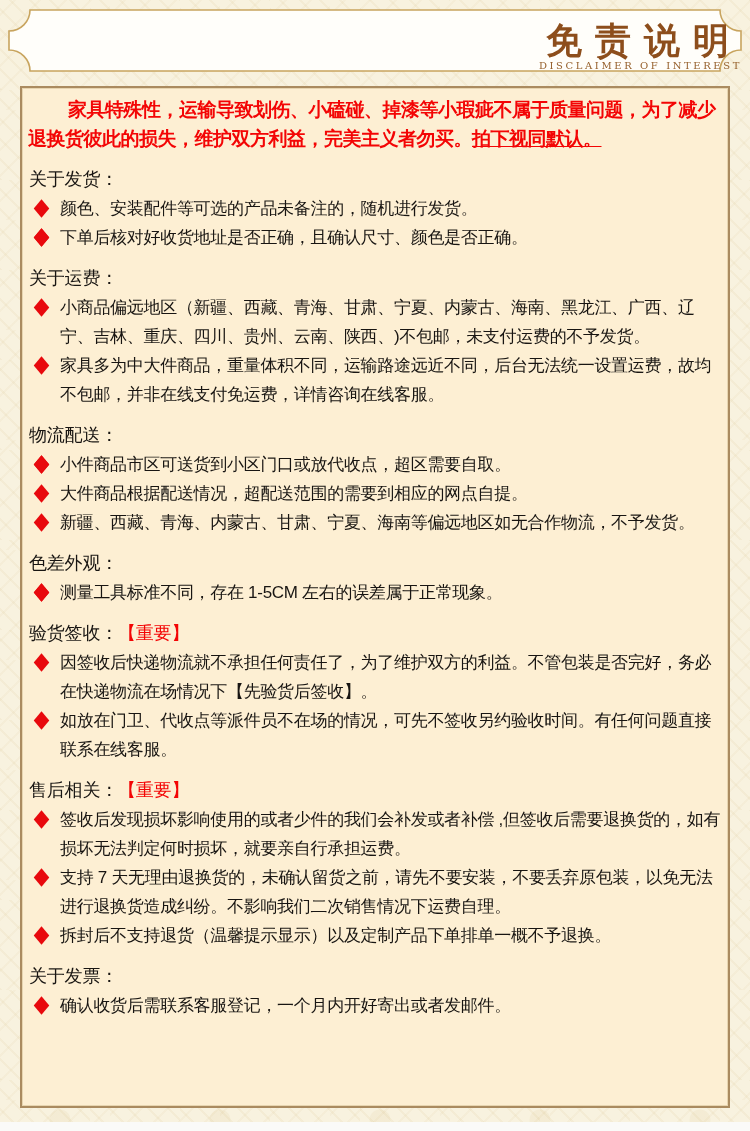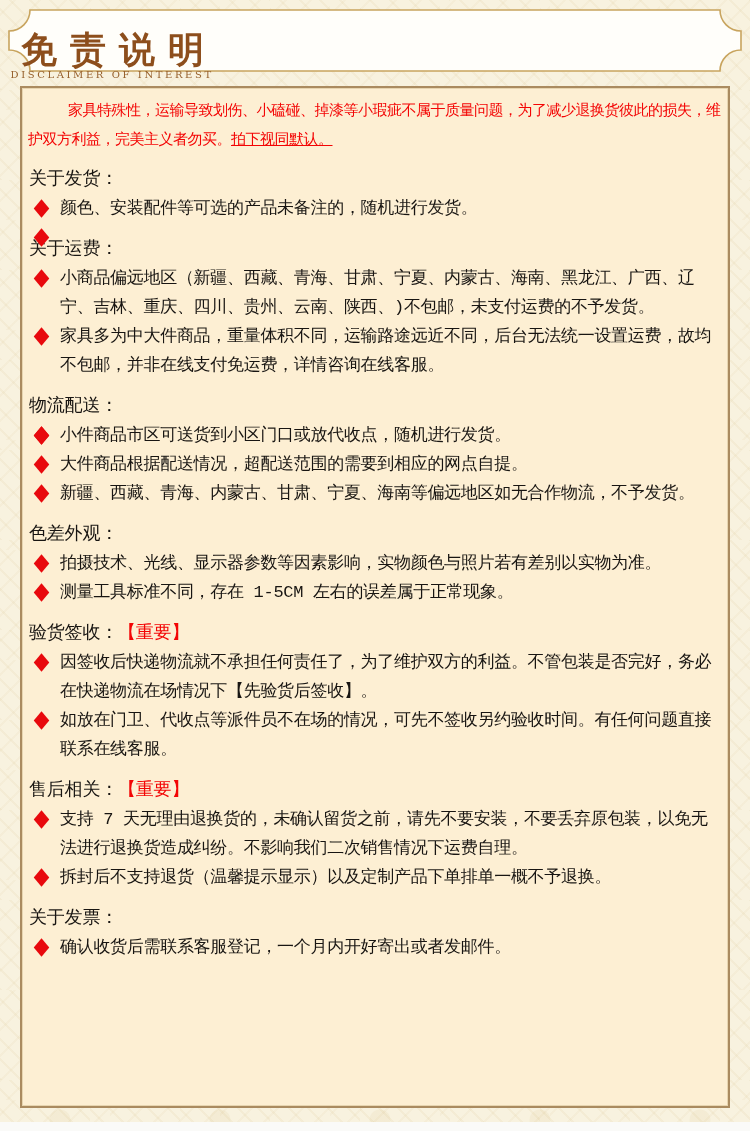--- a/index.html
+++ b/index.html
@@ -11,21 +11,21 @@
       repeating-linear-gradient(45deg, rgba(205,181,118,0.10) 0 2px, transparent 2px 14px),
       repeating-linear-gradient(-45deg, rgba(205,181,118,0.08) 0 2px, transparent 2px 18px),
       radial-gradient(circle at 60px 40px, rgba(205,181,118,0.10) 0 10px, transparent 11px);
     background-size: 90px 90px, 110px 110px, 160px 120px;
   }
   .bottom-strip { position:absolute; left:0; right:0; bottom:0; height:9px; background:#fafaf8; }
 
   
   .plaque { position:absolute; left:8px; top:9px; width:734px; height:63px; }
   .plaque svg { position:absolute; left:0; top:0; }
-  .plaque-text { position:relative; text-align:left; padding-top:21px; }
+  .plaque-text { position:relative; text-align:right; padding-top:12px; }
   .plaque-title {
     font-family:"DejaVu Serif","Liberation Serif",serif;
     font-weight:bold; font-size:36px; line-height:38px;
     color:#8d4e1c; letter-spacing:13px; text-indent:13px;
   }
   .plaque-sub {
     font-family:"DejaVu Serif","Liberation Serif",serif;
     font-size:10px; line-height:13px; color:#96602c;
     letter-spacing:2.6px; text-indent:2.6px; margin-top:0;
   }
@@ -34,27 +34,27 @@
   .content-box {
     position:absolute; left:20px; top:86px; width:710px; height:1022px;
     box-sizing:border-box; overflow:hidden;
     background:#fdefd3;
     border:2px solid #aa8b60;
     box-shadow: inset 0 0 0 1px #e7d5b0;
     padding:5px 4px 0 4px;
     color:#181512;
   }
   .intro {
-    color:#f30505; font-weight:normal;
-    font-size:15px; line-height:29px; letter-spacing:-0.5px;
+    color:#f30505; font-weight:bold;
+    font-size:19px; line-height:29px; letter-spacing:-0.5px;
     text-indent:40px; margin:2px 2px 8px 2px;
   }
   .intro .ul { text-decoration:underline; }
 
-  .section { margin-top:12px;font-family:Liberation Mono, monospace; }
+  .section { margin-top:12px; }
   .section-title { font-size:18px; line-height:29px; padding-left:3px; letter-spacing:-0.2px; }
   .section-important { color:#f30505; }
   .list { margin:0; padding:0; list-style:none; }
   .item {
     position:relative; padding-left:34px;
     font-size:17px; line-height:29px; letter-spacing:-0.3px;
   }
   .diamond {
     position:absolute; left:10px; top:9px; width:11px; height:11px;
     background:#e8090d; transform:scaleY(1.18) rotate(45deg);
@@ -87,20 +87,24 @@
     <ul class="list">
   <li class="item">
     <span class="diamond"></span>
     <span>颜色、安装配件等可选的产品未备注的，随机进行发货。</span>
   </li>
 
   <li class="item">
     <span class="diamond"></span>
   </li>
 
+  <li class="item">
+    <span class="diamond"></span>
+    <span>下单后核对好收货地址是否正确，且确认尺寸、颜色是否正确。</span>
+  </li>
 </ul>
   </div>
 
   <div class="section">
     <div class="section-title">
       <span>关于运费：</span>
     </div>
     <ul class="list">
   <li class="item">
     <span class="diamond"></span>
@@ -118,21 +122,21 @@
     <div class="section-title">
       <span>物流配送：</span>
     </div>
     <ul class="list">
   <li class="item">
     <span class="diamond"></span>
   </li>
 
   <li class="item">
     <span class="diamond"></span>
-    <span>小件商品市区可送货到小区门口或放代收点，随机进行发货。</span>
+    <span>小件商品市区可送货到小区门口或放代收点，超区需要自取。</span>
   </li>
 
   <li class="item">
     <span class="diamond"></span>
     <span>大件商品根据配送情况，超配送范围的需要到相应的网点自提。</span>
   </li>
 
   <li class="item">
     <span class="diamond"></span>
     <span>新疆、西藏、青海、内蒙古、甘肃、宁夏、海南等偏远地区如无合作物流，不予发货。</span>
@@ -140,21 +144,20 @@
 </ul>
   </div>
 
   <div class="section">
     <div class="section-title">
       <span>色差外观：</span>
     </div>
     <ul class="list">
   <li class="item">
     <span class="diamond"></span>
-    <span>拍摄技术、光线、显示器参数等因素影响，实物颜色与照片若有差别以实物为准。</span>
   </li>
 
   <li class="item">
     <span class="diamond"></span>
     <span>测量工具标准不同，存在 1-5CM 左右的误差属于正常现象。</span>
   </li>
 </ul>
   </div>
 
   <div class="section">
@@ -172,20 +175,24 @@
     <span>如放在门卫、代收点等派件员不在场的情况，可先不签收另约验收时间。有任何问题直接联系在线客服。</span>
   </li>
 </ul>
   </div>
 
   <div class="section">
     <div class="section-title">
       <span>售后相关：</span><span class="section-important">【重要】</span>
     </div>
     <ul class="list">
+  <li class="item">
+    <span class="diamond"></span>
+    <span>签收后发现损坏影响使用的或者少件的我们会补发或者补偿 ,但签收后需要退换货的，如有损坏无法判定何时损坏，就要亲自行承担运费。</span>
+  </li>
 
   <li class="item">
     <span class="diamond"></span>
     <span>支持 7 天无理由退换货的，未确认留货之前，请先不要安装，不要丢弃原包装，以免无法进行退换货造成纠纷。不影响我们二次销售情况下运费自理。</span>
   </li>
 
   <li class="item">
     <span class="diamond"></span>
     <span>拆封后不支持退货（温馨提示显示）以及定制产品下单排单一概不予退换。</span>
   </li>

